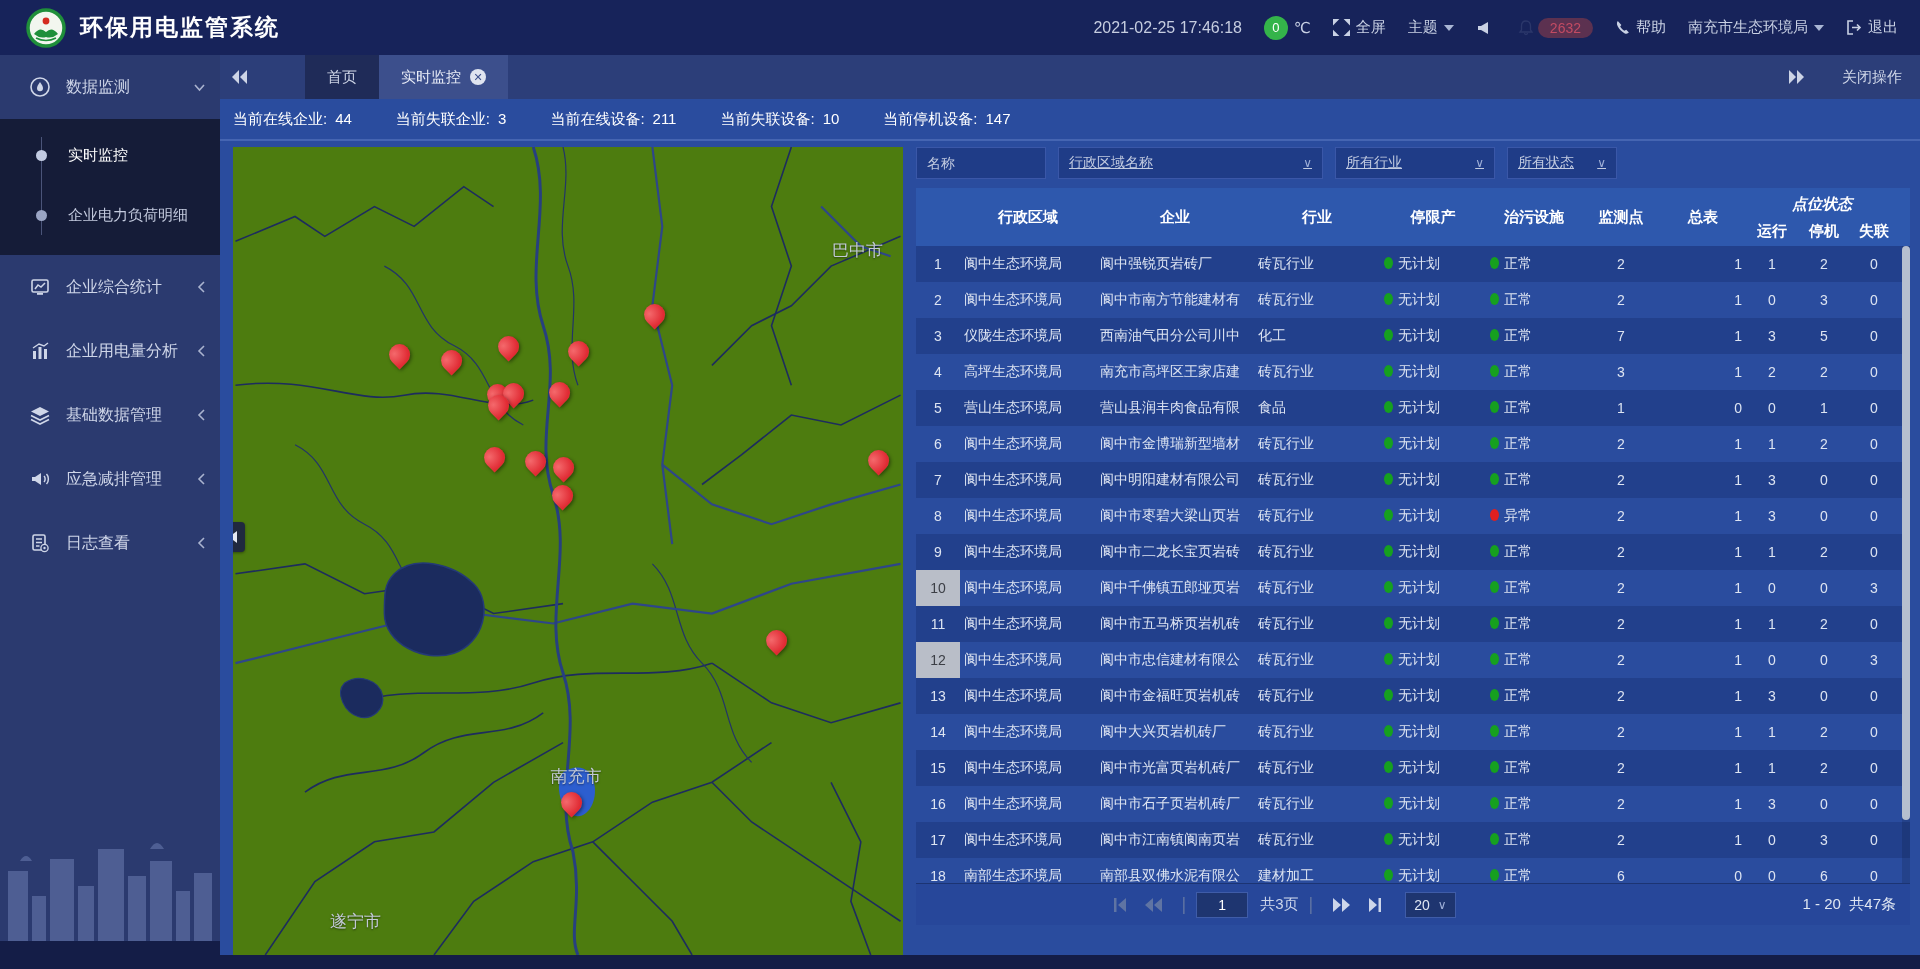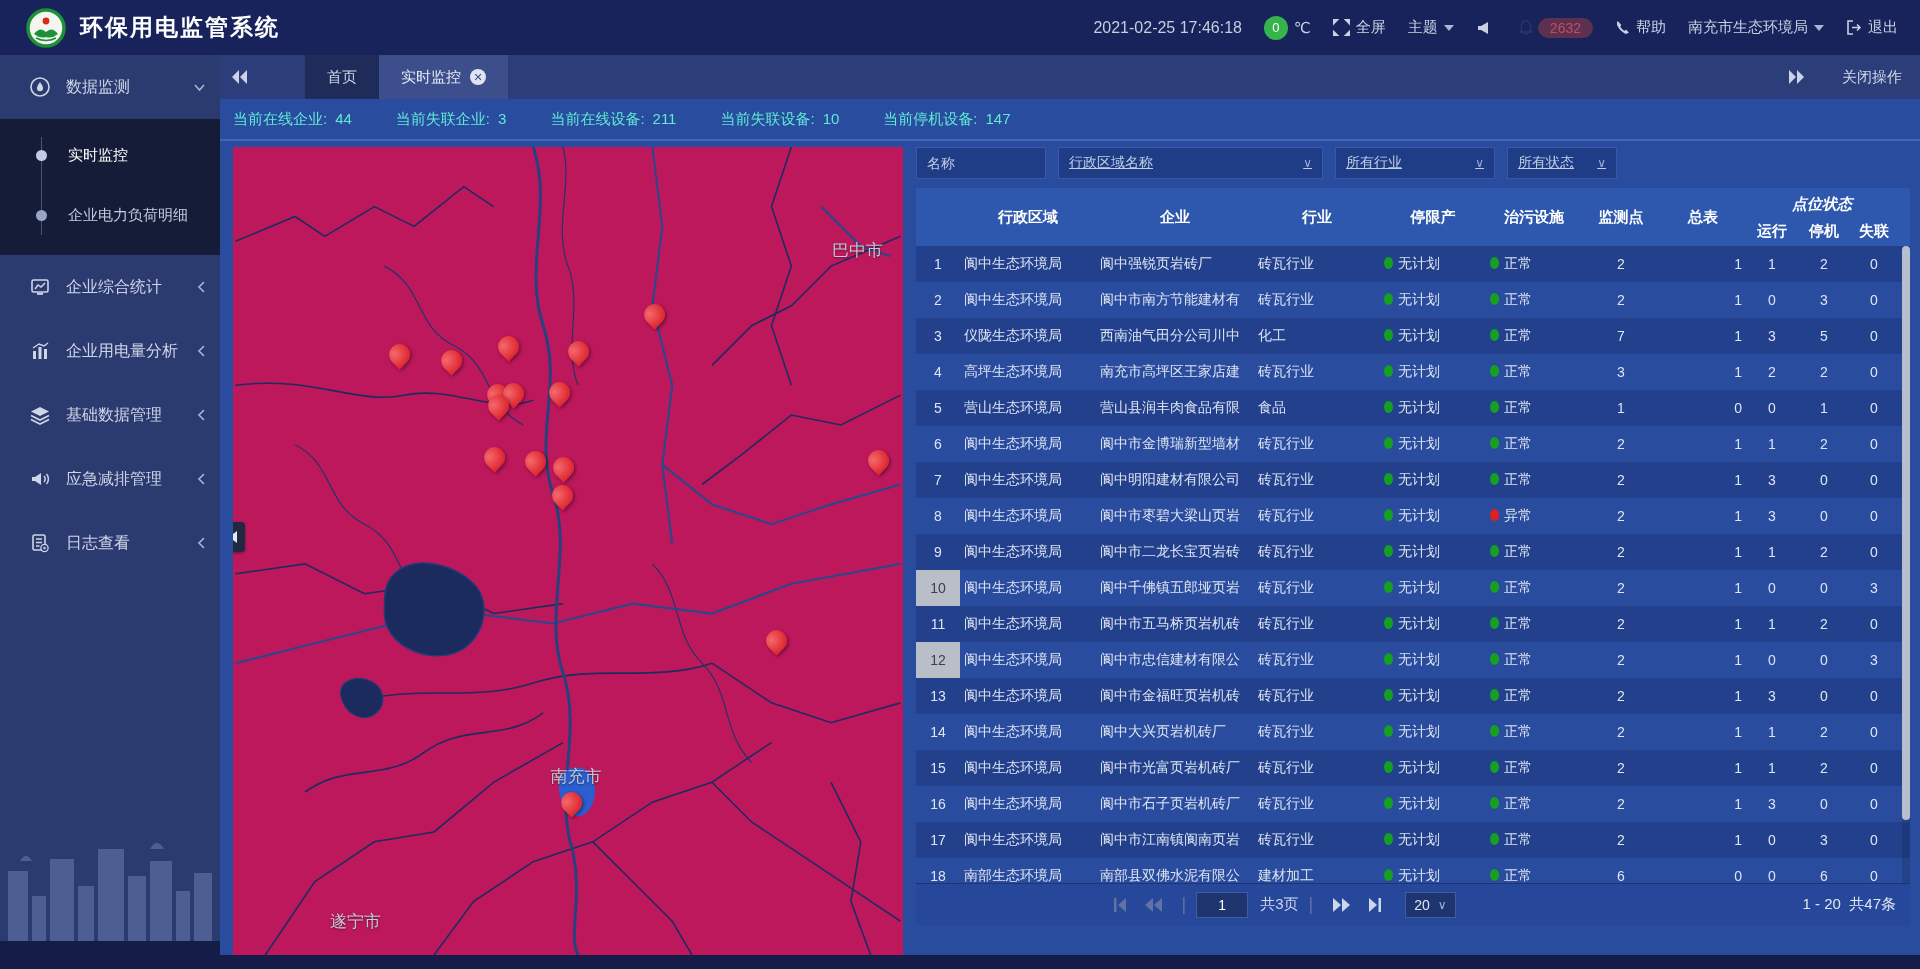--- a/index.html
+++ b/index.html
@@ -51,27 +51,27 @@
   .tab.inactive { background:#1f2b58; }
   .tab.active { background:#3c4f8c; color:#e8ecf7; }
   .tab-close { width:16px; height:16px; border-radius:50%; background:#dfe4f0; color:#3c4f8c;
     font-size:11px; font-weight:bold; display:flex; align-items:center; justify-content:center; margin-left:9px; }
   .tabbar-right { margin-left:auto; display:flex; align-items:center; padding-right:18px; }
   .close-ops { color:#cfd6e8; font-size:15px; margin-left:26px; cursor:pointer; }
 
   
   .statsbar { position:absolute; left:220px; top:99px; width:1700px; height:42px;
     display:flex; align-items:center; padding-left:13px; border-bottom:2px solid #4565b2;
-    color:#5eead4; font-size:15px; }
+    color:#ffffff; font-size:15px; }
   .stat { margin-right:44px; display:flex; }
   .stat .sv { margin-left:8px; }
 
   
   .map-panel { position:absolute; left:233px; top:147px; width:670px; height:808px;
-    background:#be185d; overflow:hidden; }
+    background:#4d7c0f; overflow:hidden; }
   .map-svg { position:absolute; left:0; top:0; }
   .city-label { position:absolute; transform:translate(-50%,-50%); color:#c2c9d6; font-size:17px;
     text-shadow:0 1px 2px rgba(0,0,0,.5); white-space:nowrap; }
   .pin { position:absolute; width:21px; height:21px; border-radius:50% 50% 50% 0;
     transform:translate(-50%,-100%) rotate(-45deg); transform-origin:50% 100%;
     background:radial-gradient(circle at 35% 30%, #f4696c, #e02a33 70%);
     box-shadow:0 2px 4px rgba(0,0,0,.45); cursor:pointer; }
   .collapse-handle { position:absolute; left:-12px; top:375px; width:24px; height:30px;
     background:#20293f; border-radius:4px; display:flex; align-items:center; justify-content:center;
     cursor:pointer; box-shadow:0 1px 3px rgba(0,0,0,.4); }

